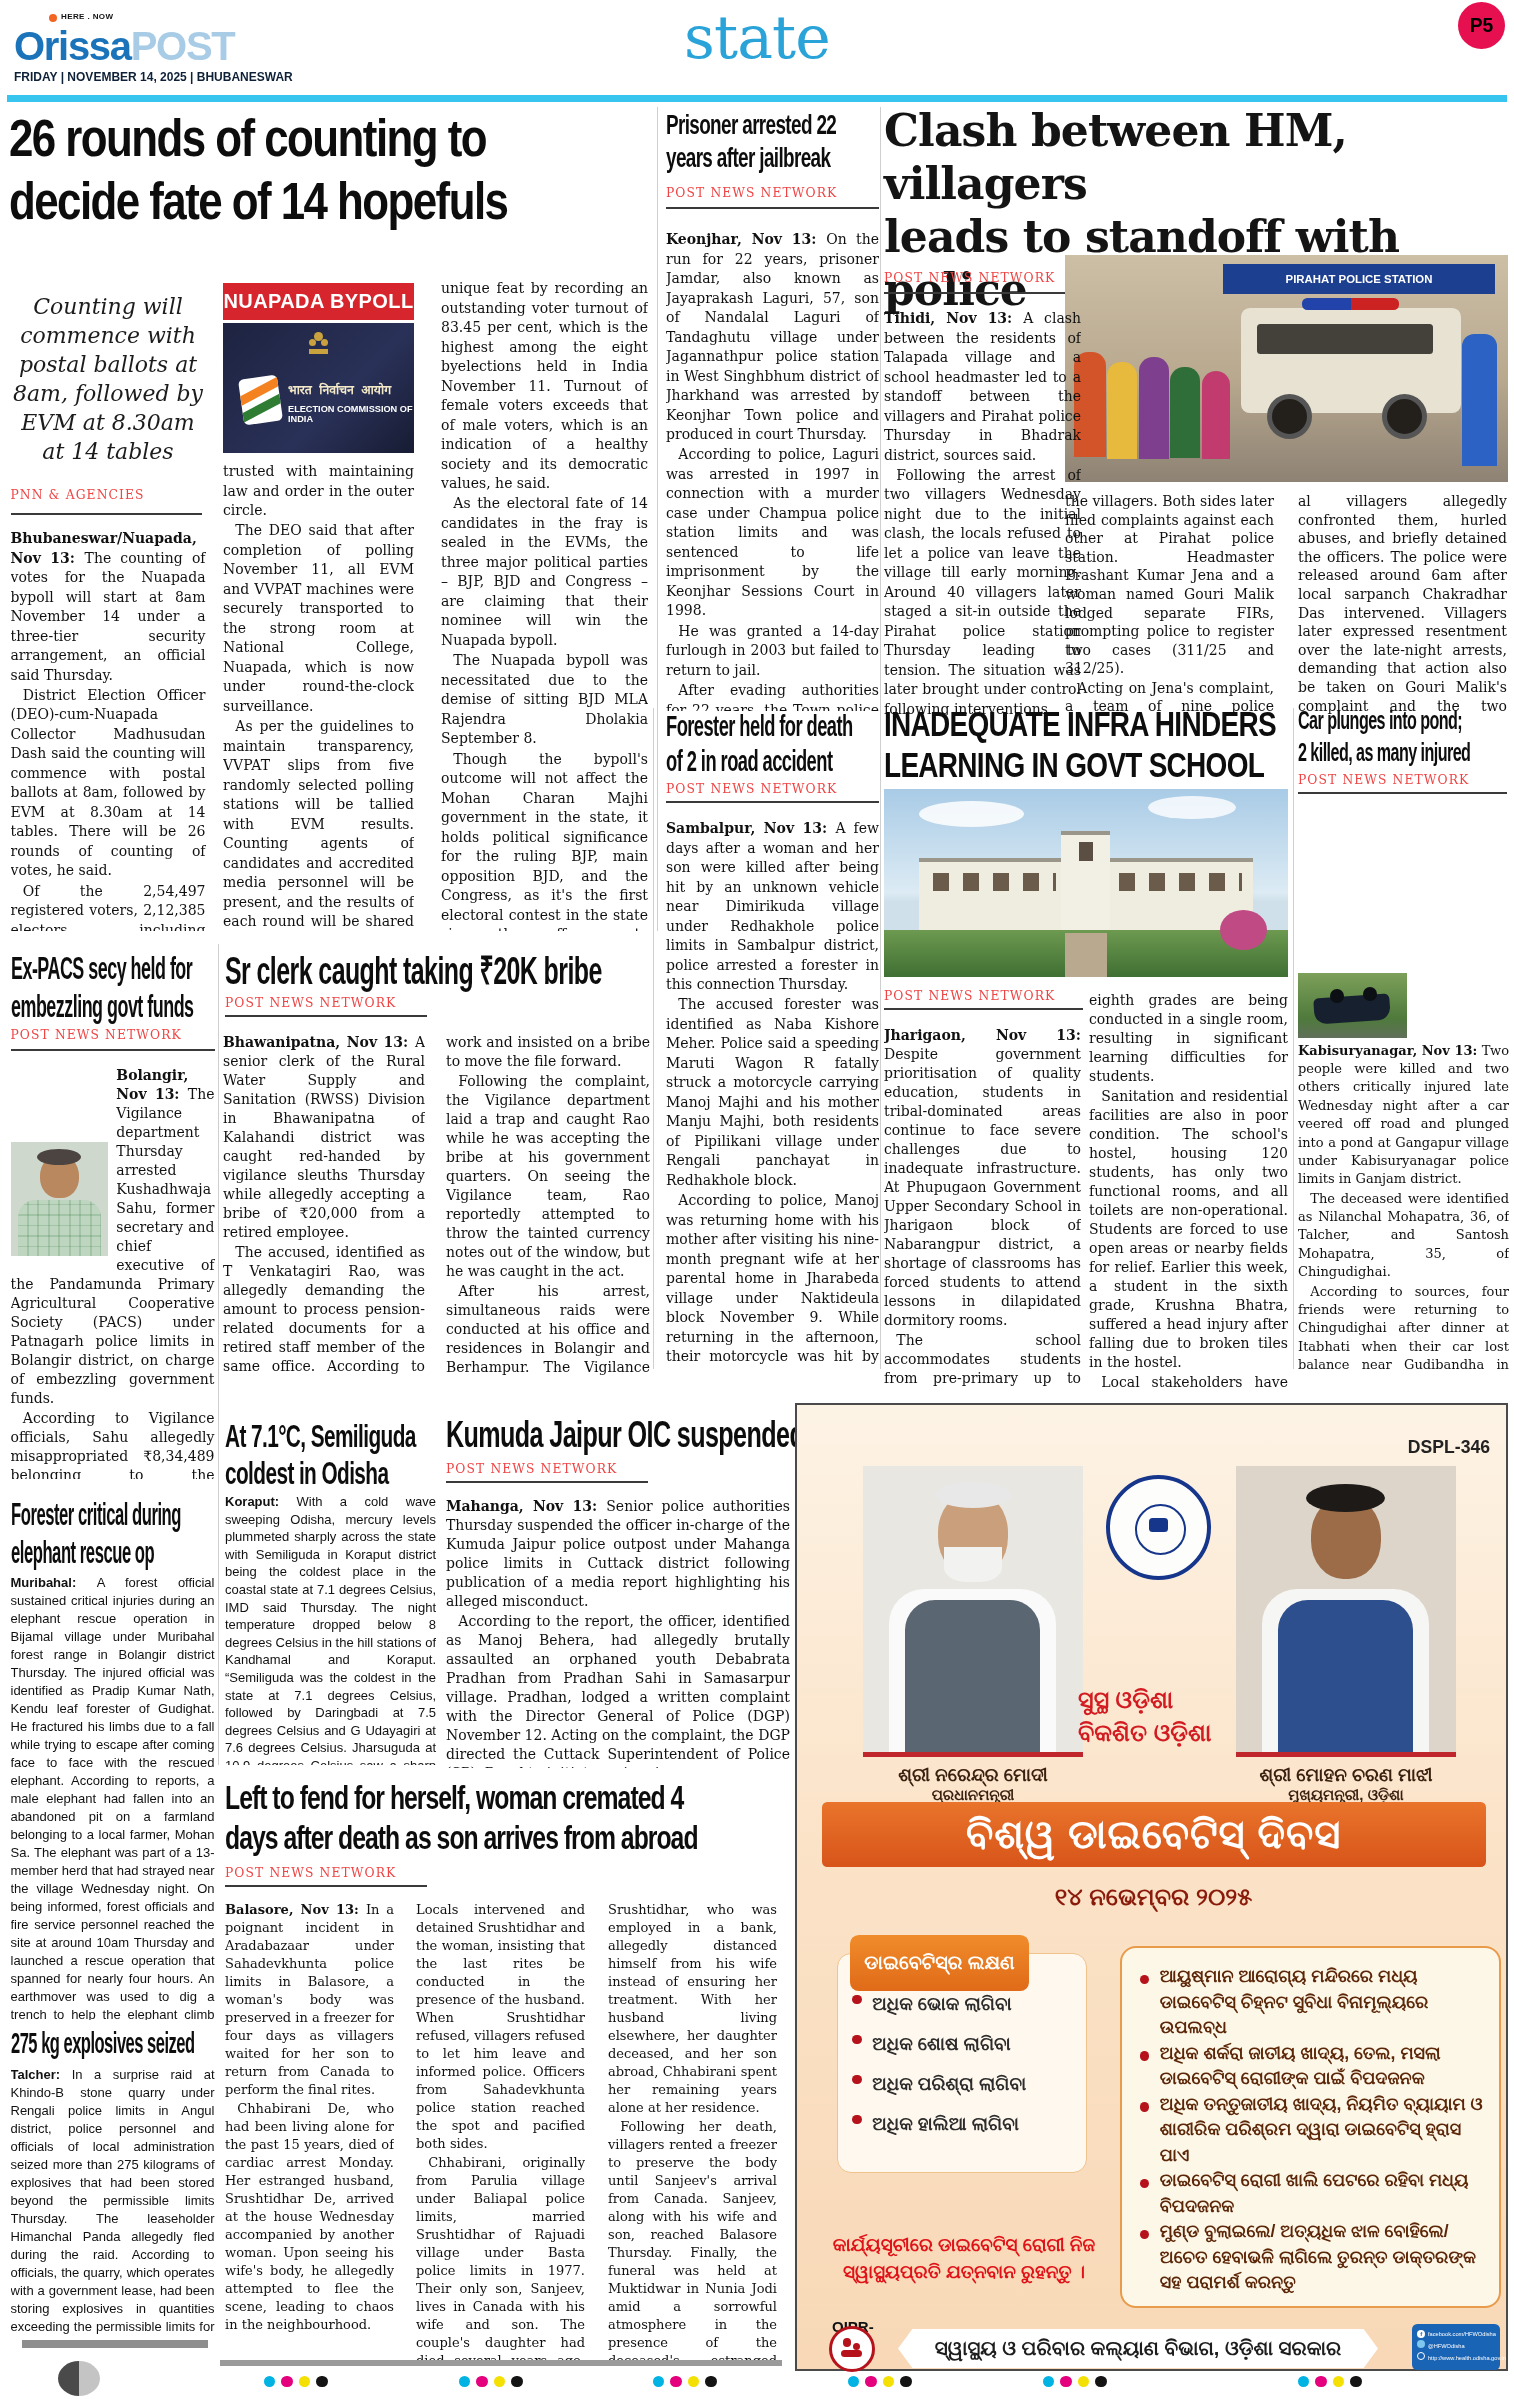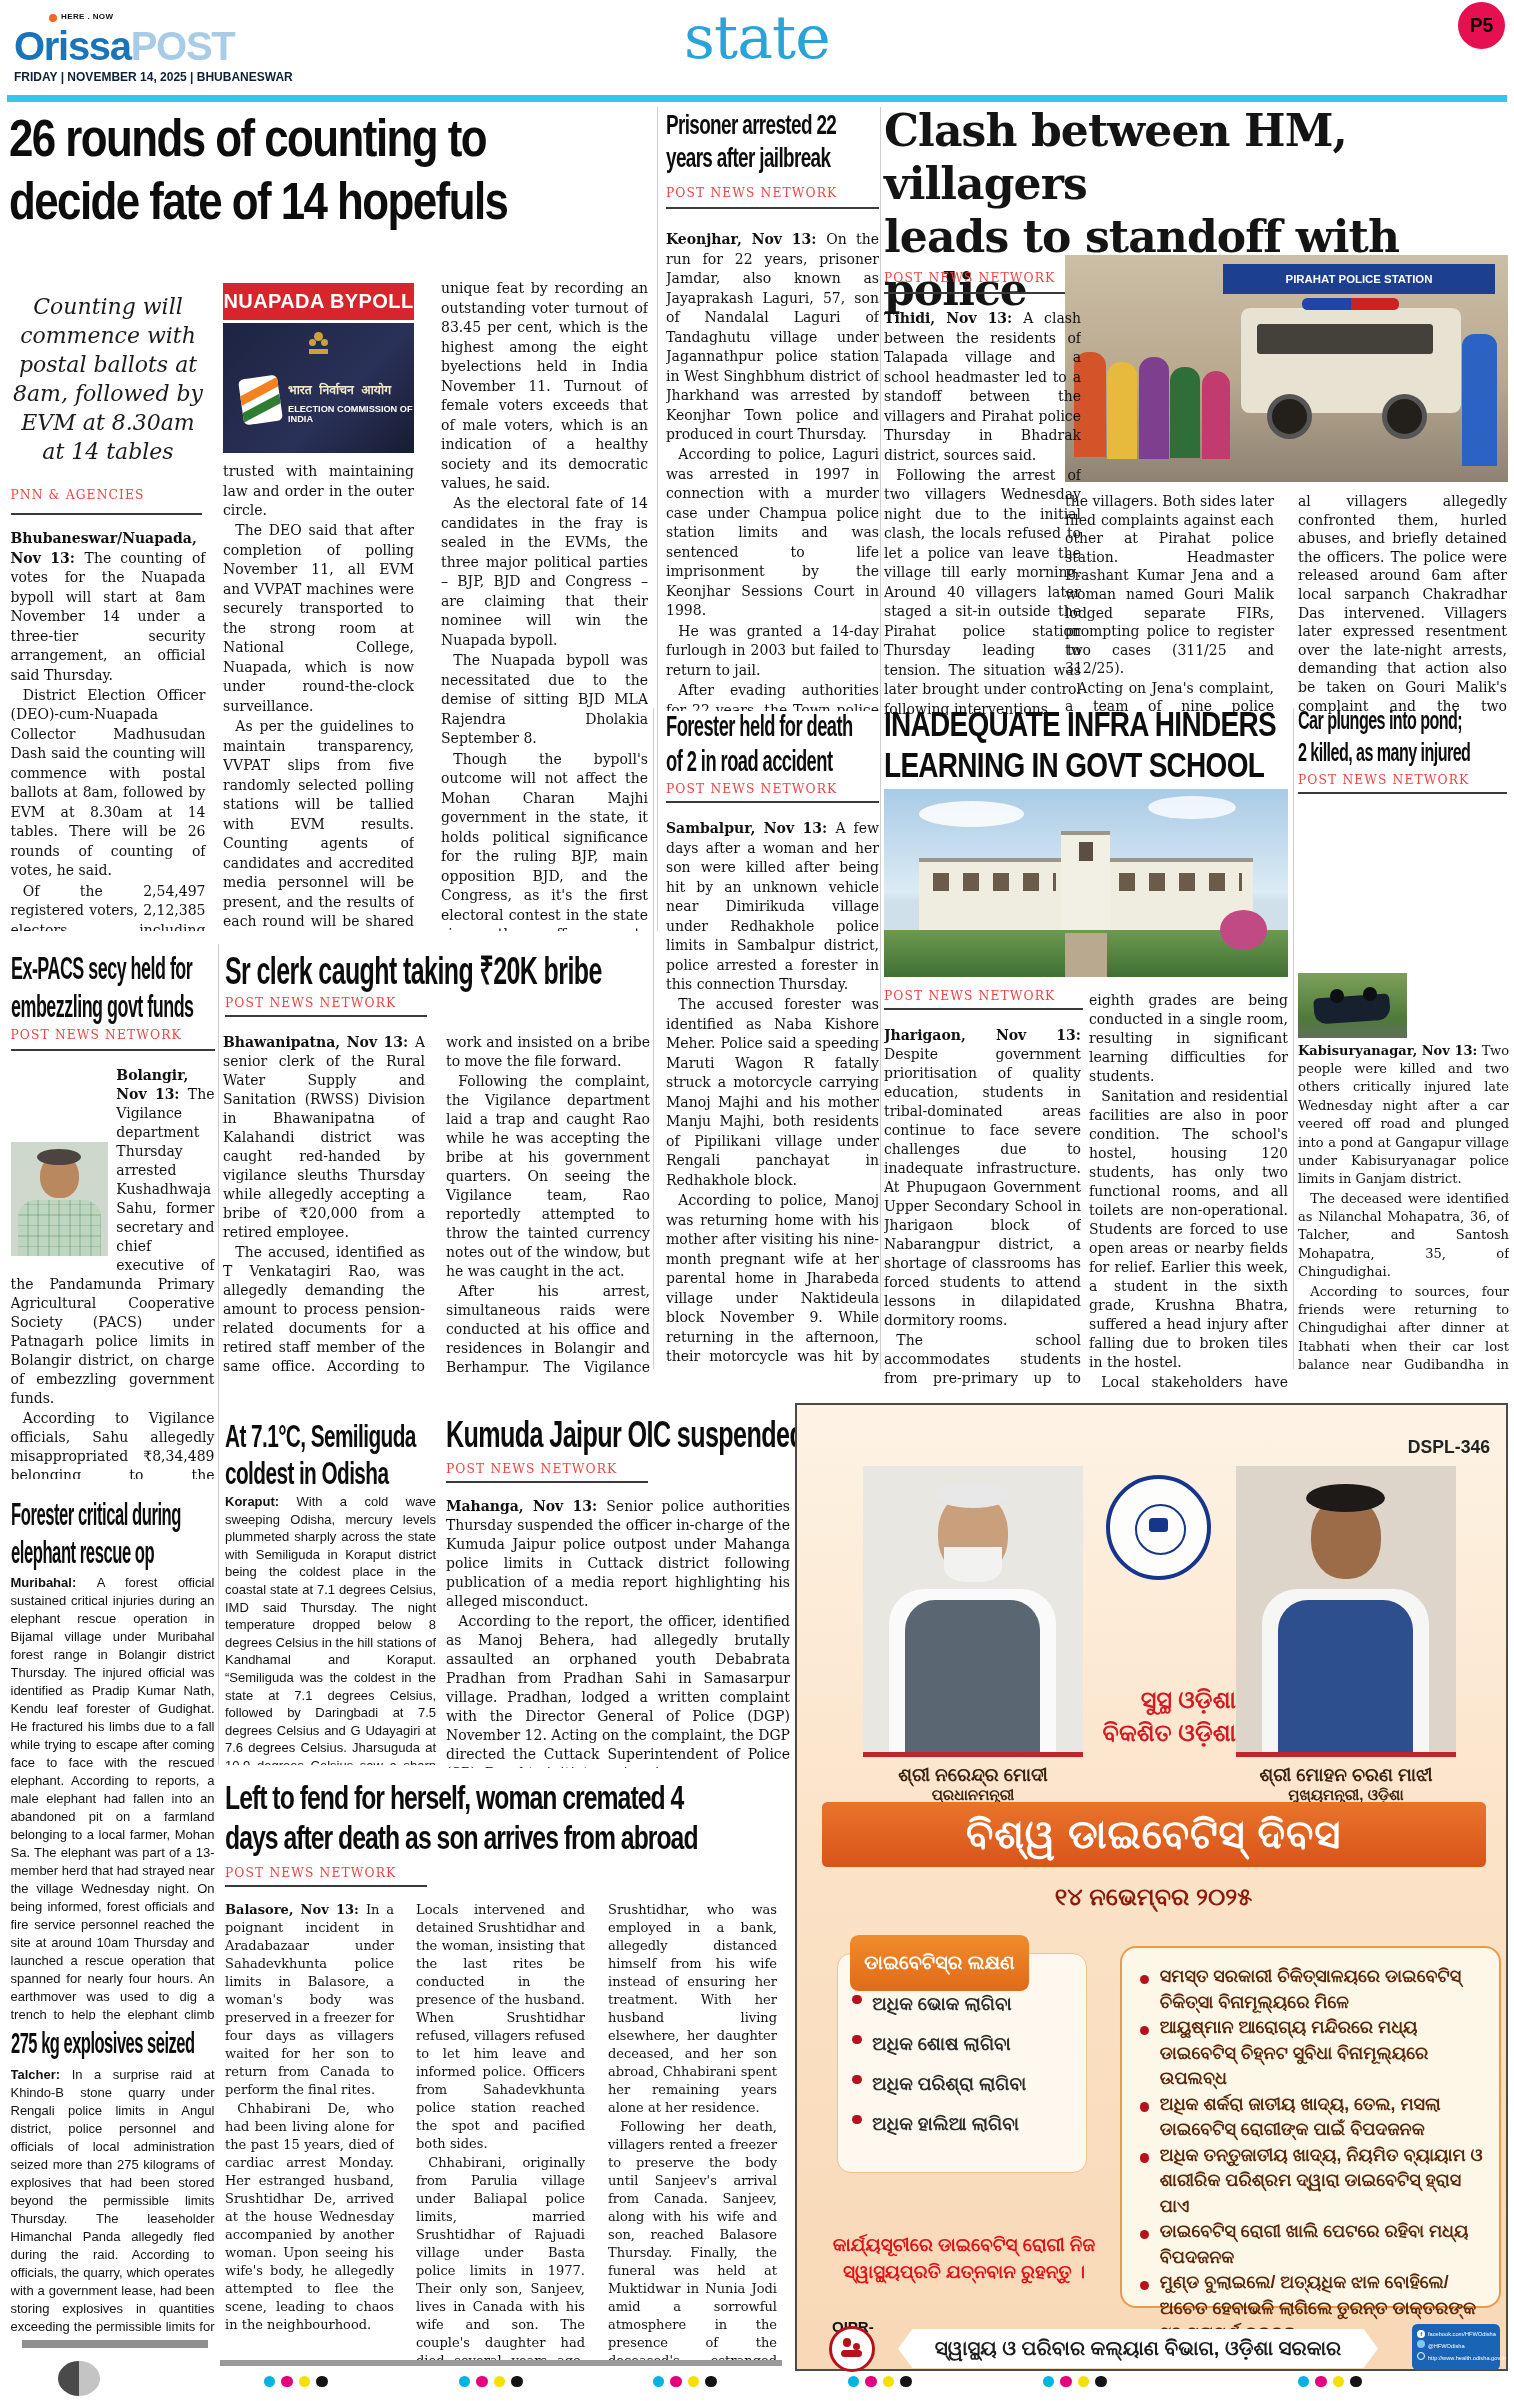--- a/index.html
+++ b/index.html
@@ -301,21 +301,21 @@
       <div style="position:absolute;left:42px;top:134px;width:135px;height:155px;border-radius:30px 30px 0 0;background:#5a6672;"></div>
     </div>
     <div style="margin-top:7px;text-align:center;font-family:'Liberation Sans',sans-serif;font-weight:800;font-size:18.4px;color:#3a2010;">ଶ୍ରୀ ନରେନ୍ଦ୍ର ମୋଦୀ</div>
     <div style="text-align:center;font-family:'Liberation Sans',sans-serif;font-weight:700;font-size:15px;color:#3a2010;">ପ୍ରଧାନମନ୍ତ୍ରୀ</div>
   </div>
 
   <div style="position:absolute;left:309px;top:70px;width:97px;height:97px;border-radius:50%;border:4.4px solid #16368c;background:#fdfdfb;">
     <div style="position:absolute;left:24.6px;top:24.6px;width:47px;height:47px;border-radius:50%;border:2.6px solid #16368c;"></div>
     <div style="position:absolute;left:39px;top:39px;width:19.3px;height:14px;background:#16368c;border-radius:3.5px;"></div>
   </div>
-  <div style="position:absolute;left:281px;top:278px;width:158px;text-align:right;font-family:'Liberation Sans',sans-serif;font-weight:800;font-size:24px;line-height:33px;color:#d21c22;">
+  <div style="position:absolute;left:281px;top:278px;width:158px;text-align:left;font-family:'Liberation Sans',sans-serif;font-weight:800;font-size:24px;line-height:33px;color:#d21c22;">
       <div class="ln">ସୁସ୍ଥ ଓଡ଼ିଶା</div>
       <div class="ln">ବିକଶିତ ଓଡ଼ିଶା</div>
     </div>
 
   <div style="position:absolute;left:439px;top:61px;width:220px;">
     <div style="position:relative;width:220px;height:286px;background:#ddd5c9;overflow:hidden;border-bottom:5.3px solid #c0272d;">
       <div style="position:absolute;left:75px;top:30px;width:70px;height:83px;border-radius:48% 48% 46% 46%;background:#9c6b47;"></div>
       <div style="position:absolute;left:70px;top:17.6px;width:79px;height:28px;border-radius:50%;background:#1d1a18;"></div>
       <div style="position:absolute;left:26px;top:123px;width:167px;height:167px;border-radius:35px 35px 0 0;background:#f6f6f4;"></div>
       <div style="position:absolute;left:42px;top:134px;width:135px;height:155px;border-radius:30px 30px 0 0;background:#2d4f8e;"></div>
@@ -332,21 +332,20 @@
     <div class="bullets" style="position:absolute;left:14px;top:30px;width:221px;font-family:'Liberation Sans',sans-serif;font-weight:700;font-size:18.4px;line-height:40px;color:#2c2c2c;">
         <p class="bp">ଅଧିକ ଭୋକ ଲାଗିବା</p>
         <p class="bp">ଅଧିକ ଶୋଷ ଲାଗିବା</p>
         <p class="bp">ଅଧିକ ପରିଶ୍ରା ଲାଗିବା</p>
         <p class="bp">ଅଧିକ ହାଲିଆ ଲାଗିବା</p>
       </div>
   </div>
 
   <div style="position:absolute;left:323px;top:541px;width:381px;height:362px;background:#fdf7e8;border:2.6px solid #e89b4a;border-radius:16px;box-sizing:border-box;">
     <div class="bullets" style="position:absolute;left:17.6px;top:16px;width:344px;font-family:'Liberation Sans',sans-serif;font-weight:700;font-size:17.6px;line-height:25.5px;color:#5c2708;">
-        <p class="bp">ସମସ୍ତ ସରକାରୀ ଚିକିତ୍ସାଳୟରେ ଡାଇବେଟିସ୍ ଚିକିତ୍ସା ବିନାମୂଲ୍ୟରେ ମିଳେ</p>
         <p class="bp">ଆୟୁଷ୍ମାନ ଆରୋଗ୍ୟ ମନ୍ଦିରରେ ମଧ୍ୟ ଡାଇବେଟିସ୍ ଚିହ୍ନଟ ସୁବିଧା ବିନାମୂଲ୍ୟରେ ଉପଲବ୍ଧ</p>
         <p class="bp">ଅଧିକ ଶର୍କରା ଜାତୀୟ ଖାଦ୍ୟ, ତେଲ, ମସଲା ଡାଇବେଟିସ୍ ରୋଗୀଙ୍କ ପାଇଁ ବିପଦଜନକ</p>
         <p class="bp">ଅଧିକ ତନ୍ତୁଜାତୀୟ ଖାଦ୍ୟ, ନିୟମିତ ବ୍ୟାୟାମ ଓ ଶାରୀରିକ ପରିଶ୍ରମ ଦ୍ୱାରା ଡାଇବେଟିସ୍ ହ୍ରାସ ପାଏ</p>
         <p class="bp">ଡାଇବେଟିସ୍ ରୋଗୀ ଖାଲି ପେଟରେ ରହିବା ମଧ୍ୟ ବିପଦଜନକ</p>
         <p class="bp">ମୁଣ୍ଡ ବୁଲାଇଲେ/ ଅତ୍ୟଧିକ ଝାଳ ବୋହିଲେ/ ଅଚେତ ହେବାଭଳି ଲାଗିଲେ ତୁରନ୍ତ ଡାକ୍ତରଙ୍କ ସହ ପରାମର୍ଶ କରନ୍ତୁ</p>
       </div>
   </div>
 
   <div style="position:absolute;left:35px;top:826px;width:264px;text-align:center;font-family:'Liberation Sans',sans-serif;font-weight:800;font-size:18.4px;line-height:27px;color:#e01218;">କାର୍ଯ୍ୟସୂଚୀରେ ଡାଇବେଟିସ୍ ରୋଗୀ ନିଜ ସ୍ୱାସ୍ଥ୍ୟପ୍ରତି ଯତ୍ନବାନ ରୁହନ୍ତୁ ।</div>
   <div style="position:absolute;left:35px;top:913px;font-family:'Liberation Sans',sans-serif;font-weight:800;font-size:15px;color:#111;">OIPR-</div>

